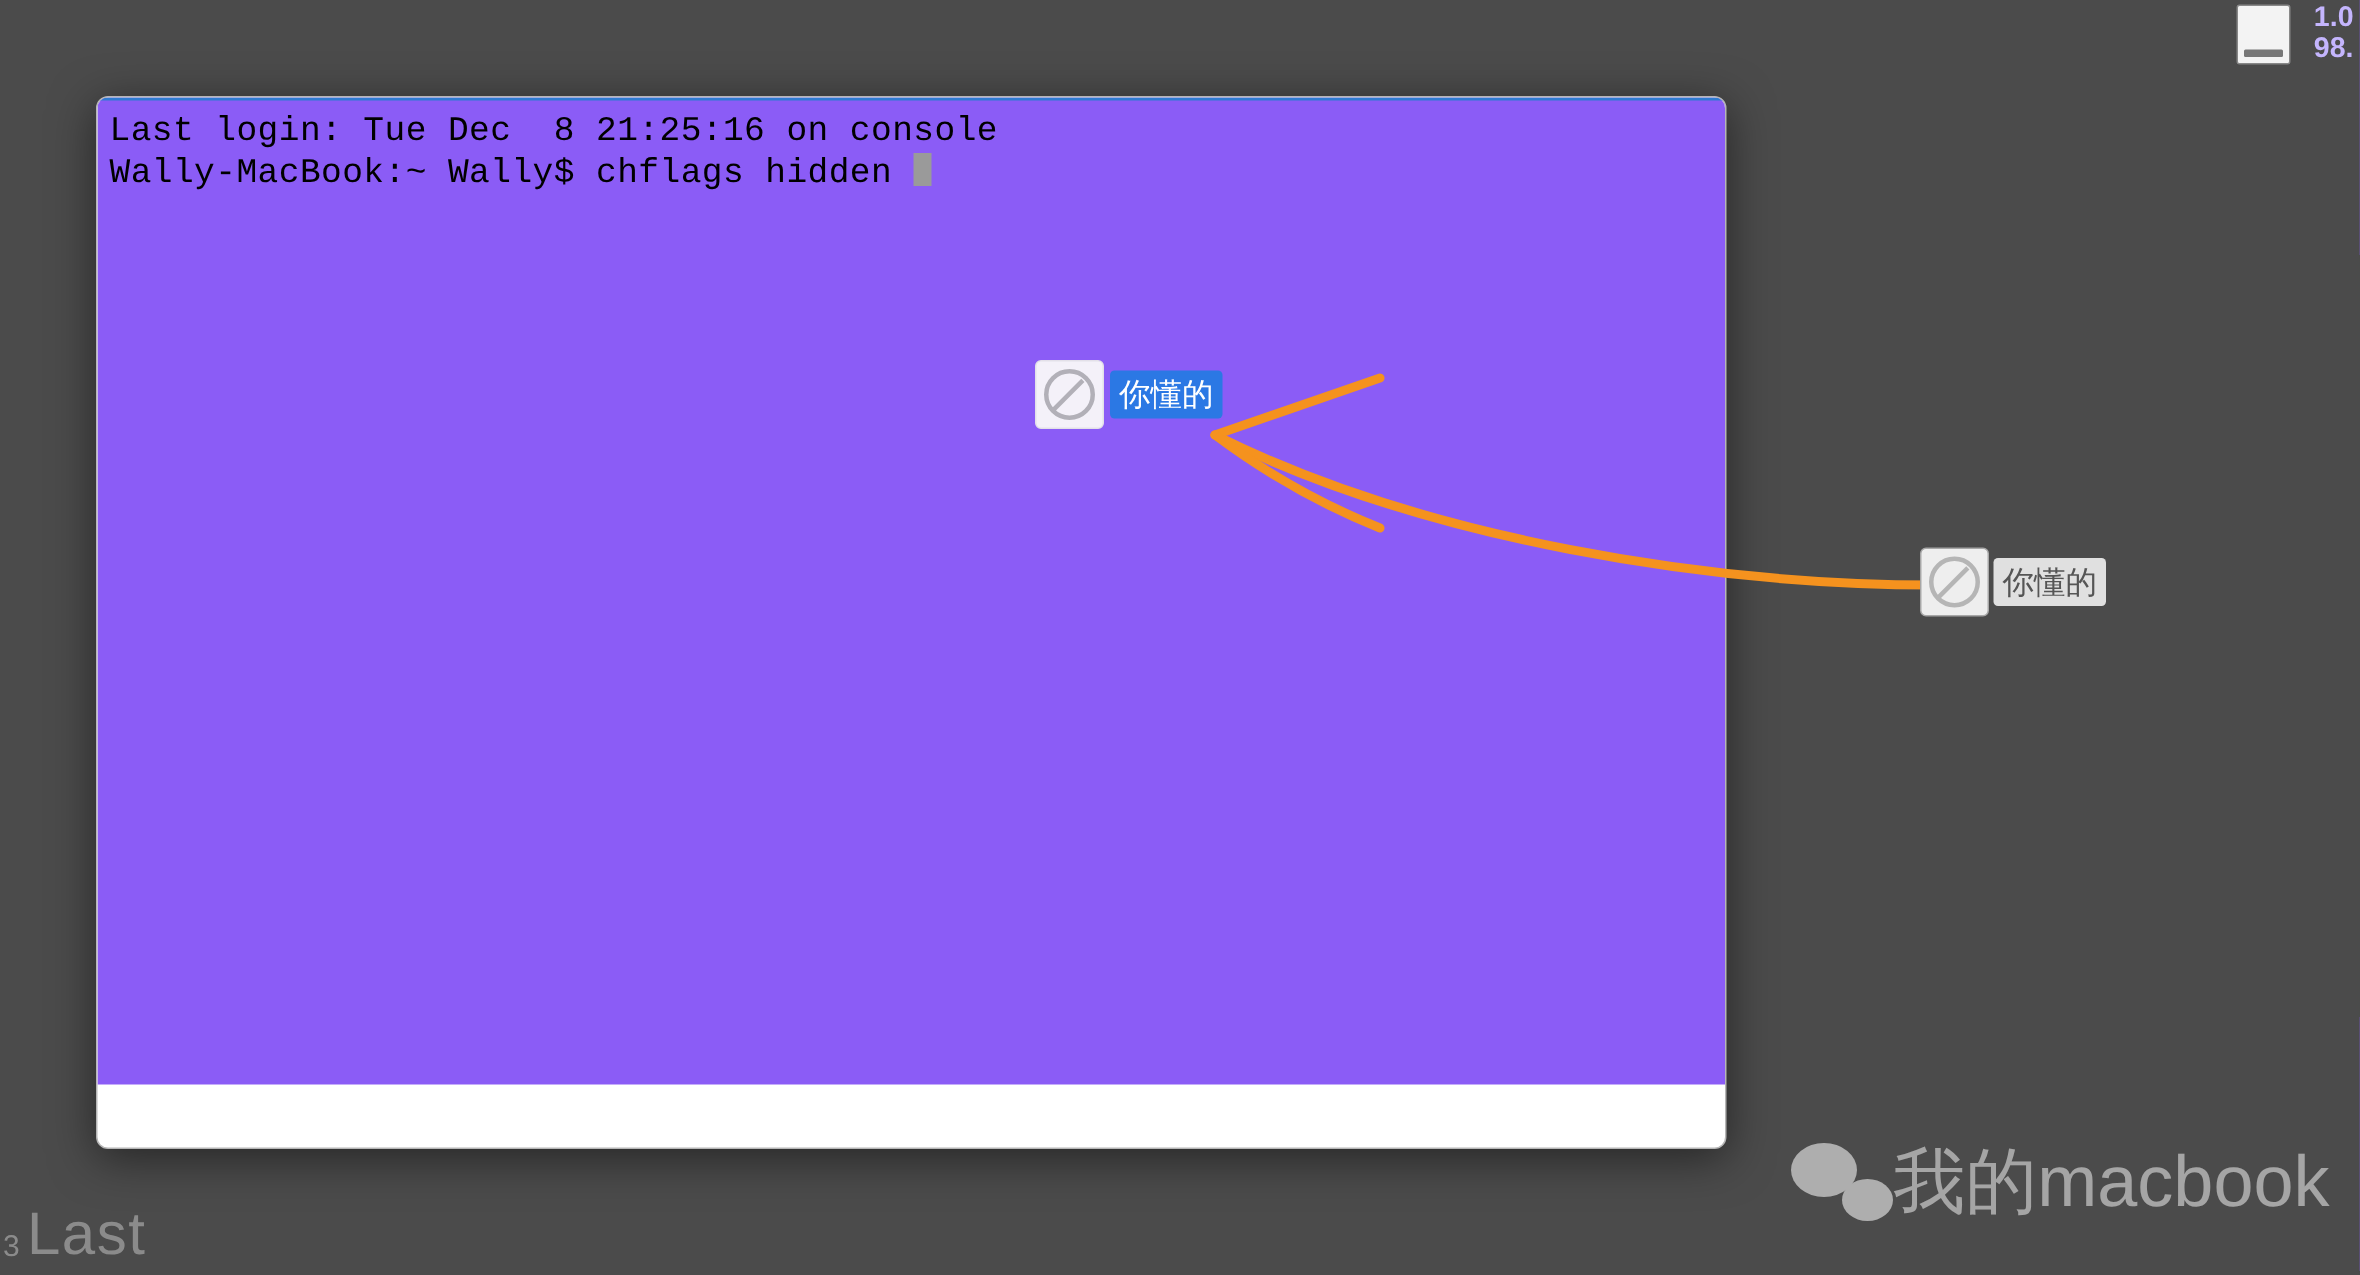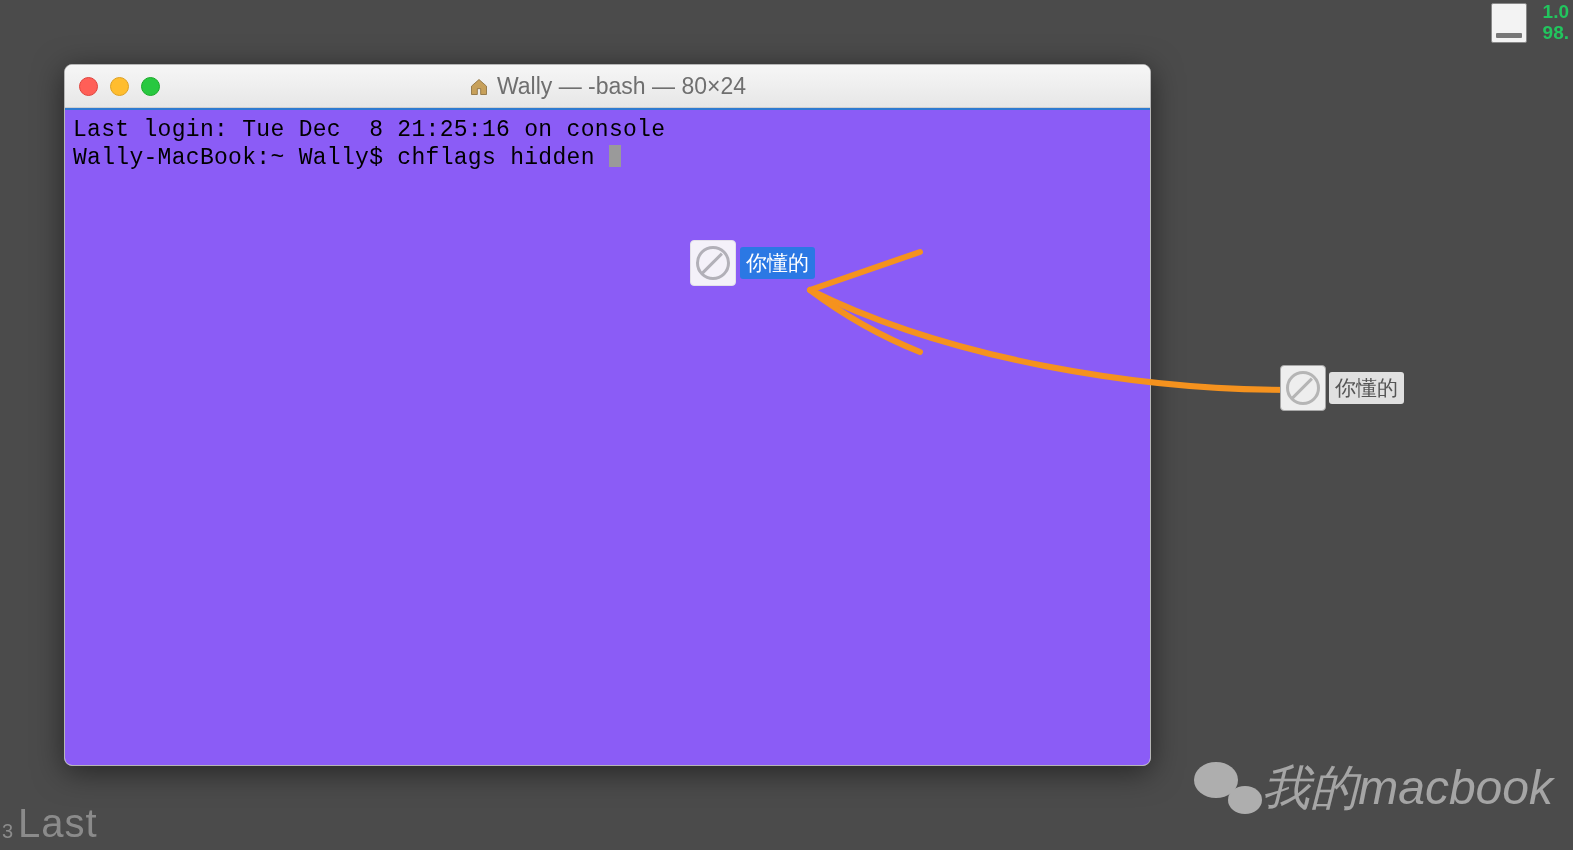--- a/index.html
+++ b/index.html
@@ -157,21 +157,21 @@
 
   
   .menubar-right {
     position: absolute;
     top: 0; right: 0;
     height: 46px;
     display: flex;
     align-items: center;
     gap: 16px;
     padding-right: 4px;
-    color: #22c55e;
+    color: #c4b5fd;
     font-size: 19px;
     font-weight: 600;
   }
   .disk-icon {
     width: 34px; height: 38px;
     background: #f3f3f3;
     border: 1px solid #888;
     border-radius: 2px;
     position: relative;
   }
@@ -215,21 +215,20 @@
 
   .watermark-wechat {
     position: absolute;
     right: 20px;
     bottom: 30px;
     color: rgba(255,255,255,0.5);
     font-size: 48px;
     display: flex;
     align-items: center;
     gap: 0;
-    font-style: italic;
   }
   .wechat-icon {
     width: 68px; height: 52px;
     position: relative;
     opacity: 0.55;
   }
   .wechat-icon .bubble1 {
     position: absolute;
     width: 44px; height: 36px;
     background: #fff;
@@ -249,36 +248,20 @@
 
 <div class="menubar-right">
   <div class="disk-icon"></div>
   <div class="menubar-col">
     <span>1.0</span>
     <span>98.</span>
   </div>
 </div>
 
 <div class="terminal-window">
-  <div class="titlebar">
-    <div class="traffic-lights">
-      <div class="traffic-light tl-close"></div>
-      <div class="traffic-light tl-minimize"></div>
-      <div class="traffic-light tl-zoom"></div>
-    </div>
-    <div class="title-center">
-      <span class="home-icon">
-        <svg viewBox="0 0 24 24">
-          <path fill="#c7a05a" d="M3 11 L12 3 L21 11 L21 21 L14 21 L14 14 L10 14 L10 21 L3 21 Z"></path>
-          <path fill="none" stroke="#8a6d3b" stroke-width="1" d="M3 11 L12 3 L21 11 L21 21 L14 21 L14 14 L10 14 L10 21 L3 21 Z"></path>
-        </svg>
-      </span>
-      <span>Wally — -bash — 80×24</span>
-    </div>
-  </div>
   <div class="terminal-body"><span>Last login: Tue Dec  8 21:25:16 on console</span>
 <span>Wally-MacBook:~ Wally$ chflags hidden </span><span class="cursor-block"></span></div>
 </div>
 
 <div class="dragged-file">
   <div class="icon-wrap">
     <div class="forbid-icon"></div>
   </div>
   <div class="flabel">你懂的</div>
 </div>

